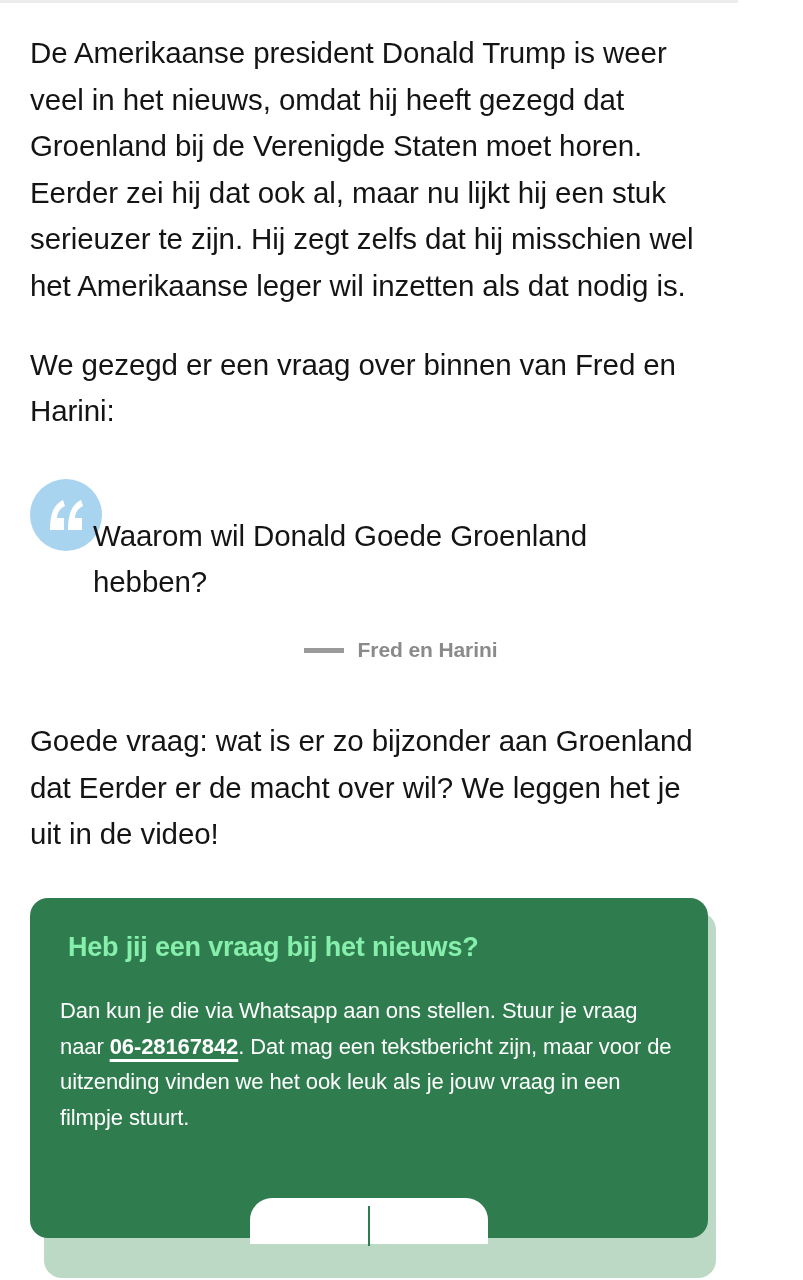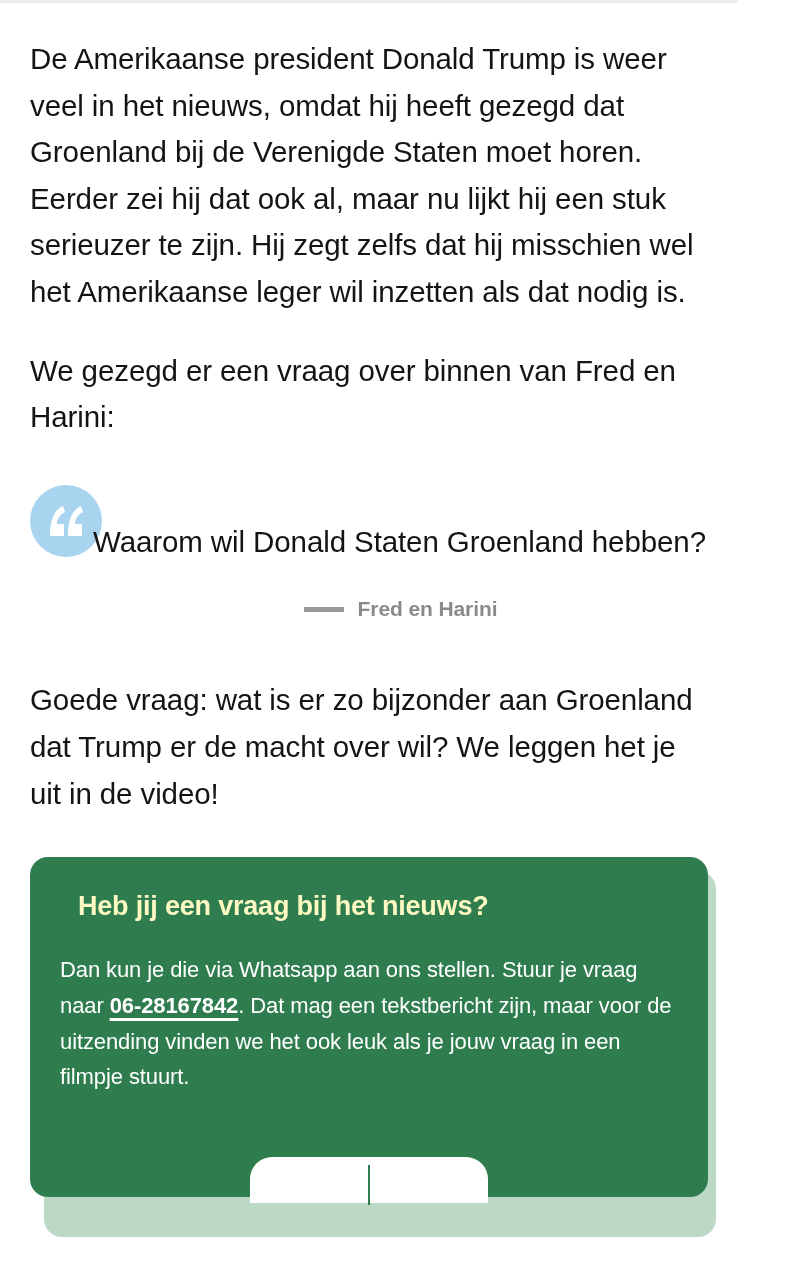--- a/index.html
+++ b/index.html
@@ -14,21 +14,21 @@
     font-family: "Liberation Sans", sans-serif;
     color: #1a1a1a;
     position: relative;
     overflow: hidden;
   }
   .page {
     width: 738px;
     min-height: 1280px;
     background: #ffffff;
     position: relative;
-    padding: 18px 30px;
+    padding: 12px 30px;
   }
   .top-rule {
     position: absolute;
     top: 0;
     left: 0;
     right: 0;
     height: 3px;
     background: #ececec;
   }
   .article-body p {
@@ -115,23 +115,23 @@
     z-index: 1;
     background: #2f7d4f;
     border-radius: 18px;
     padding: 34px 30px 40px 30px;
     color: #ffffff;
     min-height: 340px;
   }
   .cta-title {
     font-size: 27px;
     font-weight: 700;
-    margin: 0 0 30px 18px;
+    margin: 0 0 30px 8px;
     letter-spacing: -0.2px;
-    color: #fef9c3;
+    color: #86efac;
   }
   .cta-text {
     font-size: 22px;
     line-height: 1.62;
     margin: 0;
     color: #ffffff;
     letter-spacing: -0.1px;
   }
   .cta-phone {
     font-weight: 700;
@@ -175,28 +175,28 @@
 
     <p>We gezegd er een vraag over binnen van Fred en Harini:</p>
 
     <div class="quote-block">
       <div class="quote-mark">
         <svg width="36" height="30" viewBox="0 0 36 30" aria-hidden="true">
           <path d="M2 30 C2 14, 6 4, 15 0 L17 6 C11 9, 9 14, 9 18 L16 18 L16 30 Z" fill="#ffffff"></path>
           <path d="M20 30 C20 14, 24 4, 33 0 L35 6 C29 9, 27 14, 27 18 L34 18 L34 30 Z" fill="#ffffff"></path>
         </svg>
       </div>
-      <p class="quote-text">Waarom wil Donald Staten Groenland hebben?</p>
+      <p class="quote-text">Waarom wil Donald Goede Groenland hebben?</p>
       <div class="quote-attrib">
         <span class="attrib-dash"></span>
         <span class="attrib-name">Fred en Harini</span>
       </div>
     </div>
 
-    <p>Goede vraag: wat is er zo bijzonder aan Groenland dat Trump er de macht over wil? We leggen het je uit in de video!</p>
+    <p>Goede vraag: wat is er zo bijzonder aan Groenland dat Eerder er de macht over wil? We leggen het je uit in de video!</p>
 
   </div>
 
   <div class="cta-shadow">
     <div class="cta-card">
       <h2 class="cta-title">Heb jij een vraag bij het nieuws?</h2>
       <p class="cta-text"><span>Dan kun je die via Whatsapp aan ons stellen. Stuur je vraag naar </span><span class="cta-phone">06-28167842</span><span>. Dat mag een tekstbericht zijn, maar voor de uitzending vinden we het ook leuk als je jouw vraag in een filmpje stuurt.</span></p>
       <div class="cta-bottom-shape">
         <span class="divider"></span>
       </div>

